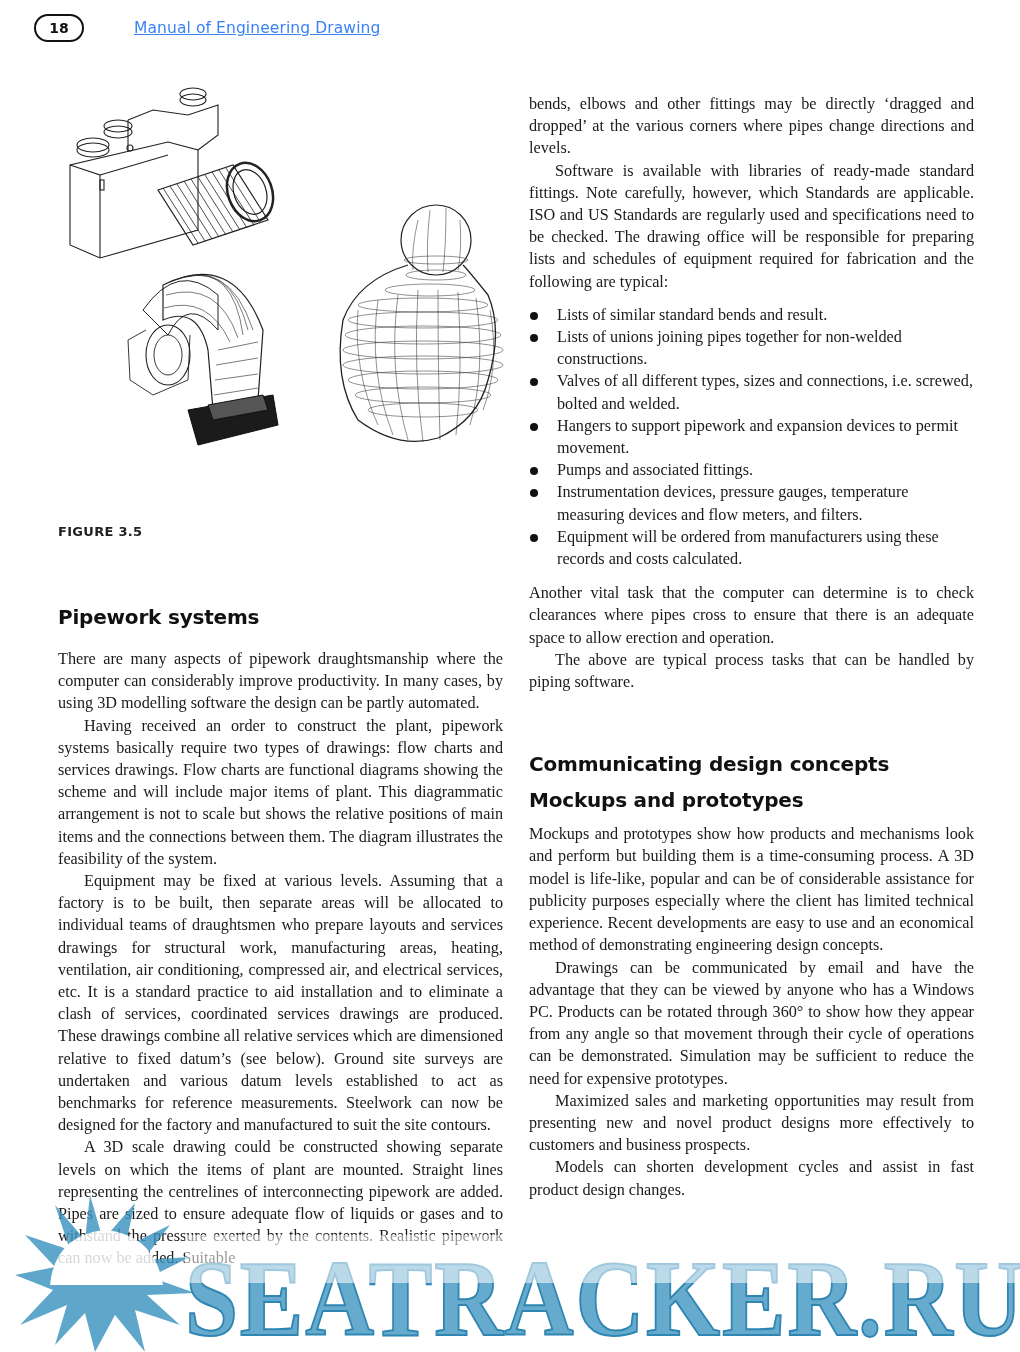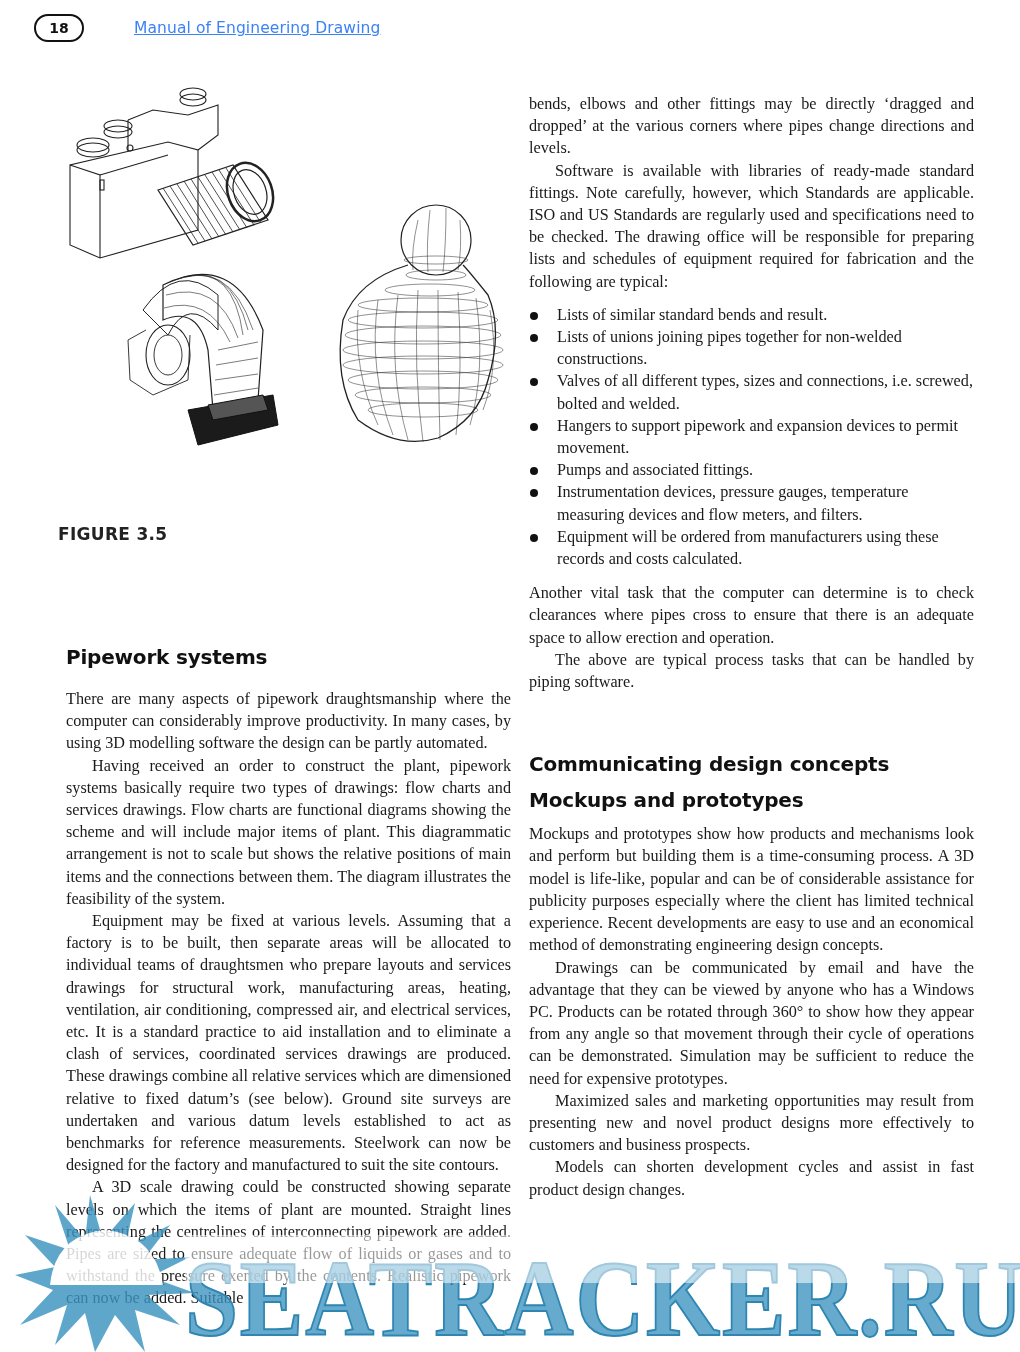--- a/index.html
+++ b/index.html
@@ -14,25 +14,25 @@
       box-sizing: border-box; display: flex; align-items: center; justify-content: center;
       font-family: "DejaVu Sans", "Liberation Sans", sans-serif; font-weight: bold; font-size: 14px; color: #111;
     }
     .running-title {
       margin-left: 18px; font-family: "DejaVu Sans", "Liberation Sans", sans-serif;
       font-size: 15.5px; color: #3b82f6; letter-spacing: 0.1px; text-decoration: underline;
     }
     .figure { position: absolute; left: 58px; top: 80px; width: 460px; height: 440px; }
     .fig-caption {
       position: absolute; left: 58px; top: 524px;
-      font-family: "DejaVu Sans", "Liberation Sans", sans-serif; font-weight: bold; font-size: 17px; color: #222;
+      font-family: "DejaVu Sans", "Liberation Sans", sans-serif; font-weight: bold; font-size: 13px; color: #222;
       letter-spacing: 0.3px;
     }
     .col { position: absolute; width: 445px; font-size: 16.2px; line-height: 22.2px; text-align: justify; hyphens: manual; }
-    .col-left { left: 66px; top: 604px; margin-top: 40px; }
+    .col-left { left: 58px; top: 604px; }
     .col-right { left: 529px; top: 93px; }
     .col p { margin: 0; }
     .col p.indent { text-indent: 26px; }
     h2.section {
       font-family: "DejaVu Sans", "Liberation Sans", sans-serif; font-weight: bold;
       font-size: 20px; margin: 0; color: #111; line-height: 26px; letter-spacing: -0.2px;
     }
     .left-heading { margin-bottom: 18px !important; }
     ul.bullets { list-style: none; margin: 11px 0 12px 0; padding: 0; }
     ul.bullets li { position: relative; padding-left: 28px; text-align: left; }

